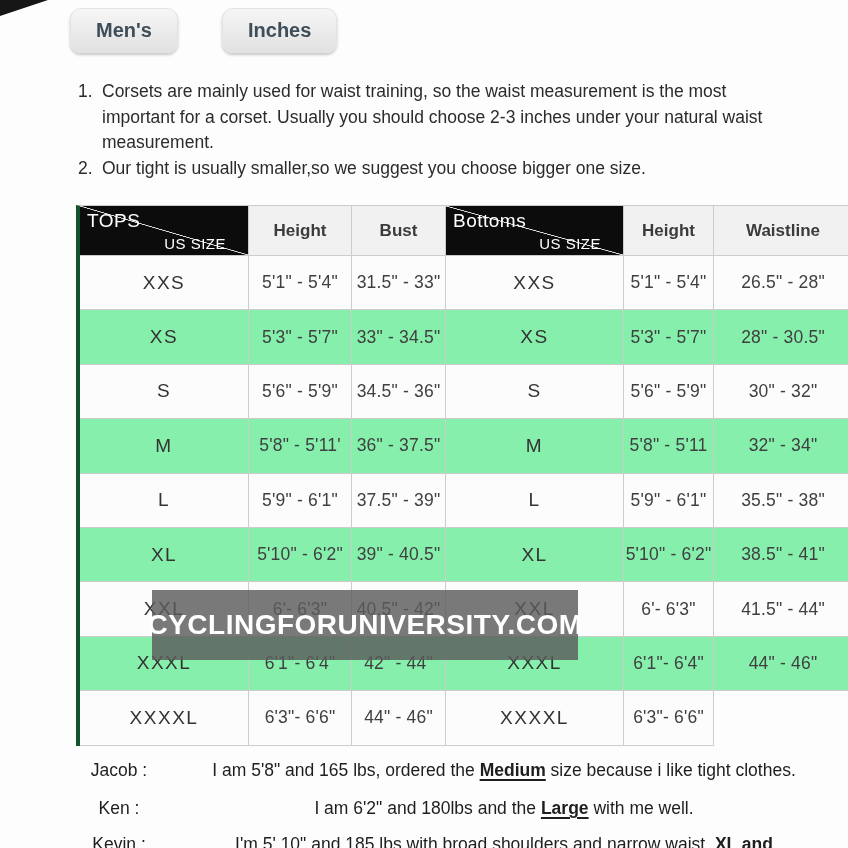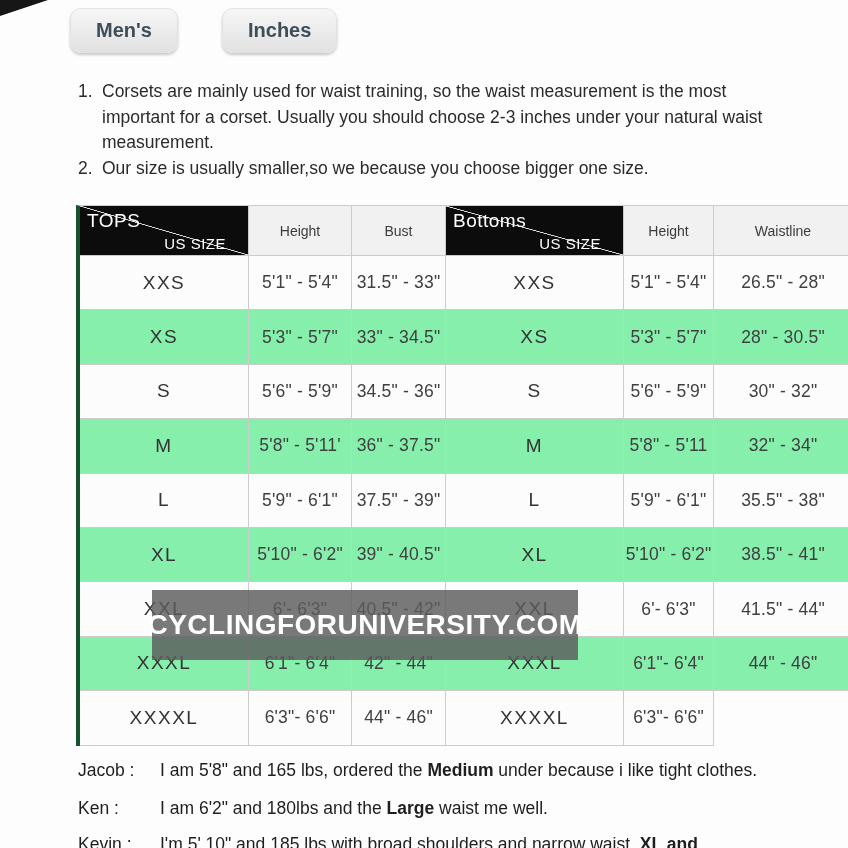--- a/index.html
+++ b/index.html
@@ -25,57 +25,57 @@
   
   .grid{
     position:absolute;left:76px;top:205px;width:772px;
     display:grid;grid-template-columns:169px 103px 94px 178px 90px 1fr;
     grid-template-rows:50px;grid-auto-rows:54.4px;
     border-top:1px solid #ccc;border-left:4px solid #14532d;background:#fff;
   }
   .cell{border-right:1px solid #ccc;border-bottom:1px solid #ccc;
     display:flex;align-items:center;justify-content:center;box-sizing:border-box;}
   .col6{border-right:none;}
-  .hdr{background:#f1f1f1;font-weight:400;font-size:14px;color:#3b3b3b;}
+  .hdr{background:#f1f1f1;font-weight:700;font-size:17px;color:#3b3b3b;}
   .dark{background:#0c0c0c;position:relative;color:#fff;
     background-image:linear-gradient(to top right,transparent 49.3%,#ddd 49.7%,#ddd 50.3%,transparent 50.7%);}
   .dark .tl{position:absolute;top:4px;left:7px;font-size:19px;letter-spacing:.5px;}
   .dark .br{position:absolute;bottom:3px;right:22px;font-size:15px;letter-spacing:.5px;}
   .size-cell{font-size:19px;letter-spacing:1.5px;color:#333;}
   .val-cell{font-size:17.5px;color:#404040;letter-spacing:.2px;}
   .odd{background:#fcfcfc;}
   .even{background:#86efac;}
   .tail{border-bottom:none;background:#fdfdfd;}
   
   .watermark{
     position:absolute;left:152px;top:590px;width:426px;height:70px;
     background:rgba(92,92,92,.82);display:flex;align-items:center;justify-content:center;
     color:#fff;font-weight:700;font-size:28px;letter-spacing:.5px;white-space:nowrap;z-index:5;
   }
   
   .reviews{position:absolute;left:78px;top:757px;width:770px;}
-  .review{position:absolute;left:0;width:770px;display:flex;font-size:17.5px;line-height:26px;color:#1e1e1e;}
+  .review{position:absolute;left:0;width:770px;display:flex;font-size:17.5px;line-height:26px;color:#1e1e1e;text-align:center;}
   .review .who{width:82px;flex:0 0 82px;}
   .review .quote{flex:1;}
   .hl{font-weight:700;}
-  .hl.u{text-decoration-thickness:2px;text-underline-offset:3px;}
+  .hl.u{text-decoration:underline;text-decoration-thickness:2px;text-underline-offset:3px;}
 </style>
 </head>
 <body>
 
 <div class="stage">
 
   <div class="corner-wedge"></div>
 
   <button class="pill" style="left:70px">Men's</button>
   <button class="pill" style="left:222px">Inches</button>
 
   <div class="notes" id="notes">
       <div class="note-line"><span class="note-num">1.</span><span>Corsets are mainly used for waist training, so the waist measurement is the most important for a corset. Usually you should choose 2-3 inches under your natural waist measurement.</span></div>
-      <div class="note-line"><span class="note-num">2.</span><span>Our size is usually smaller,so we because you choose bigger one size.</span></div>
+      <div class="note-line"><span class="note-num">2.</span><span>Our tight is usually smaller,so we suggest you choose bigger one size.</span></div>
     </div>
 
   <div class="grid" id="size-grid">
     <div class="cell dark">
       <span class="tl">TOPS</span>
       <span class="br">US SIZE</span>
     </div>
     <div class="cell hdr">Height</div>
     <div class="cell hdr">Bust</div>
     <div class="cell dark">
@@ -138,25 +138,25 @@
       <div class="cell size-cell odd col4">XXXXL</div>
       <div class="cell val-cell odd col5">6'3"- 6'6"</div>
       <div class="cell val-cell odd col6 tail"></div>
     </div>
 
   <div class="watermark">CYCLINGFORUNIVERSITY.COM</div>
 
   <div class="reviews" id="reviews">
       <div class="review" style="top: 0px;">
         <span class="who">Jacob :</span>
-        <span class="quote"><span>I am 5'8" and 165 lbs, ordered the </span><span class="hl u">Medium</span><span> under because i like tight clothes.</span></span>
+        <span class="quote"><span>I am 5'8" and 165 lbs, ordered the </span><span class="hl u">Medium</span><span> size because i like tight clothes.</span></span>
       </div>
       <div class="review" style="top: 38px;">
         <span class="who">Ken :</span>
-        <span class="quote"><span>I am 6'2" and 180lbs and the </span><span class="hl u">Large</span><span> waist me well.</span></span>
+        <span class="quote"><span>I am 6'2" and 180lbs and the </span><span class="hl u">Large</span><span> with me well.</span></span>
       </div>
       <div class="review" style="top: 74px;">
         <span class="who">Kevin :</span>
         <span class="quote"><span>I'm 5' 10" and 185 lbs with broad shoulders and narrow waist. </span><span class="hl">XL and</span><span></span></span>
       </div>
     </div>
 
 </div>
 
 </body></html>

